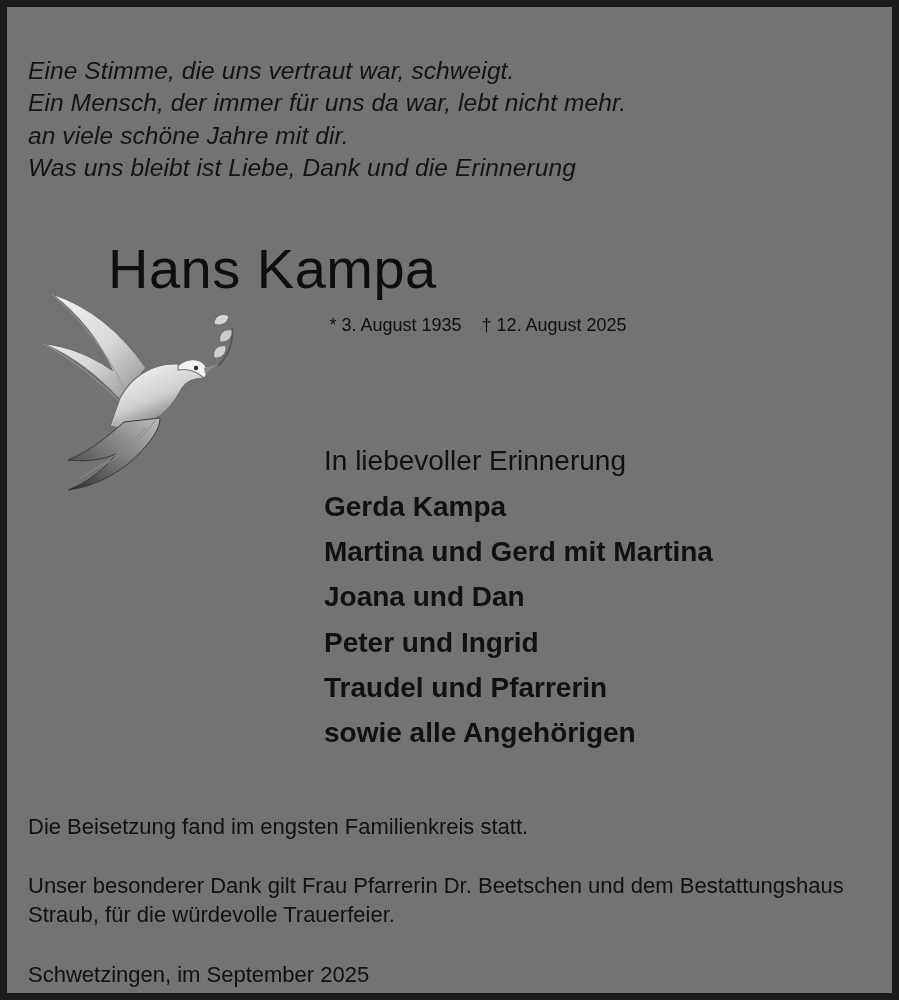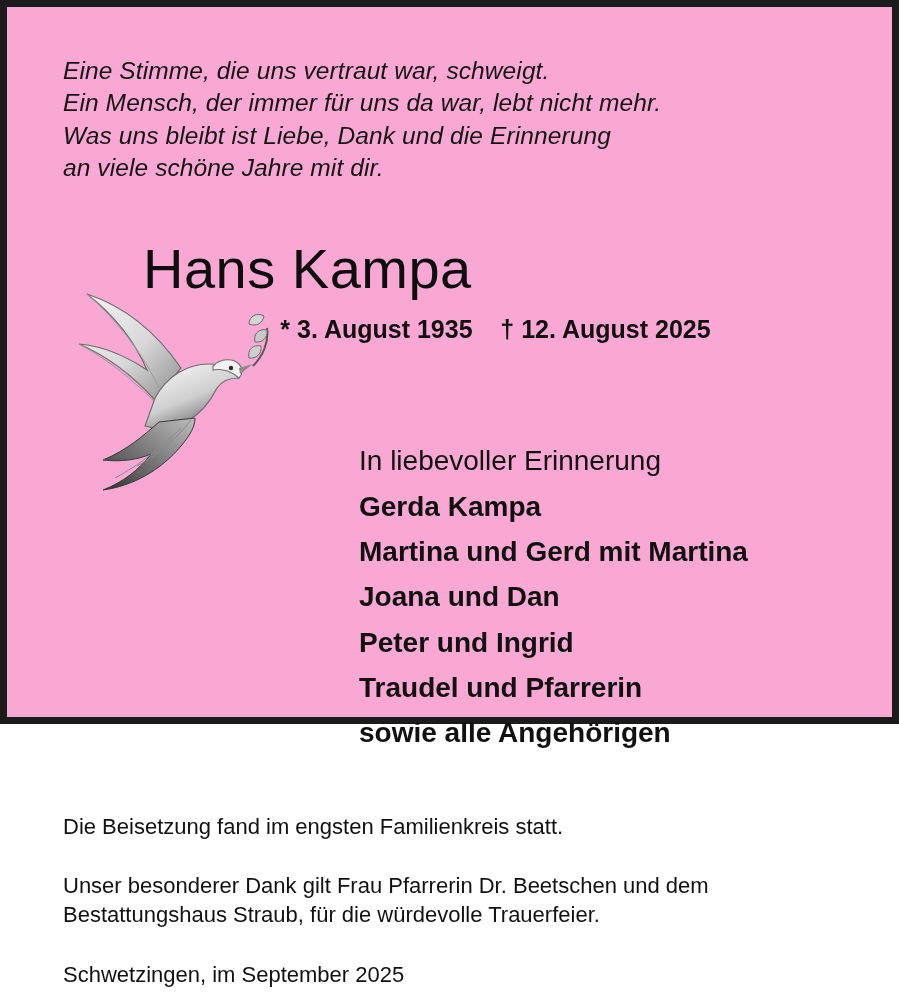--- a/index.html
+++ b/index.html
@@ -11,24 +11,24 @@
     width: 899px;
     height: 1000px;
     font-family: "Liberation Sans", sans-serif;
     color: #111111;
     overflow: hidden;
   }
   .notice {
     position: relative;
     box-sizing: border-box;
     width: 899px;
-    height: 724px;
-    background: #f9a8d4;
+    height: 1000px;
+    background: #737373;
     border: 7px solid #1b1b1b;
-    padding: 40px 44px 20px 56px;
+    padding: 40px 44px 20px 21px;
   }
 
   
   .poem {
     font-style: italic;
     font-size: 24.5px;
     line-height: 1.32;
     letter-spacing: 0.1px;
     color: #141414;
     margin-top: 8px;
@@ -50,22 +50,22 @@
   }
   .name {
     font-size: 56px;
     letter-spacing: 0.5px;
     color: #0e0e0e;
     padding-left: 80px;
     line-height: 1.05;
   }
   .dates {
     text-align: center;
-    font-size: 25px;
-    font-weight: bold;
+    font-size: 18px;
+    font-weight: normal;
     color: #111111;
     padding-left: 80px;
     margin-top: 16px;
     white-space: pre;
   }
 
   
   .family {
     margin-top: 48px;
     padding-left: 296px;
@@ -87,22 +87,22 @@
   .footer p:last-child { margin-bottom: 0; }
 </style>
 </head>
 <body>
 
 <div class="notice">
 
   <div class="poem">
     <div>Eine Stimme, die uns vertraut war, schweigt.</div>
     <div>Ein Mensch, der immer für uns da war, lebt nicht mehr.</div>
+    <div>an viele schöne Jahre mit dir.</div>
     <div>Was uns bleibt ist Liebe, Dank und die Erinnerung</div>
-    <div>an viele schöne Jahre mit dir.</div>
   </div>
 
   <div class="name-block">
 
     <span class="dove">
       <svg viewBox="0 0 210 260" width="210" height="260" aria-hidden="true">
         <defs>
           <linearGradient id="featherGrad" x1="0" y1="0" x2="1" y2="1">
             <stop offset="0%" stop-color="#f7f7f7"></stop>
             <stop offset="55%" stop-color="#d8d8d8"></stop>

